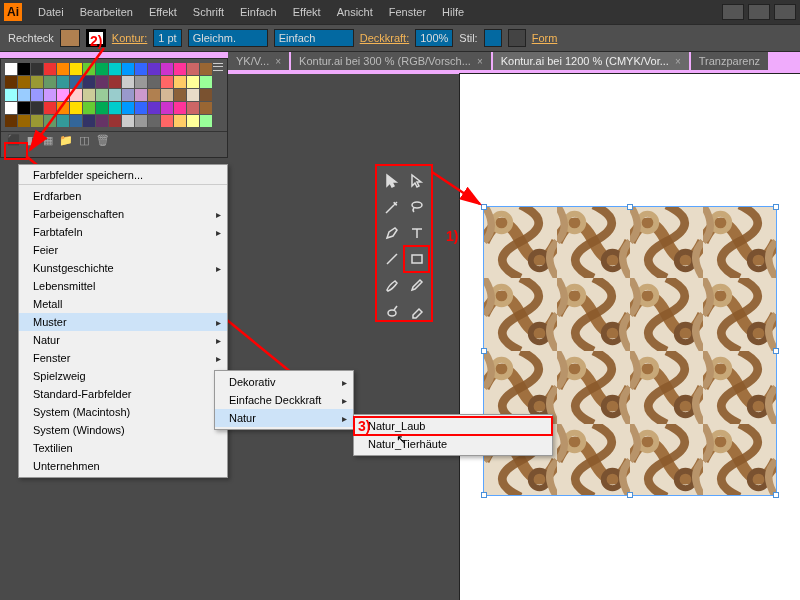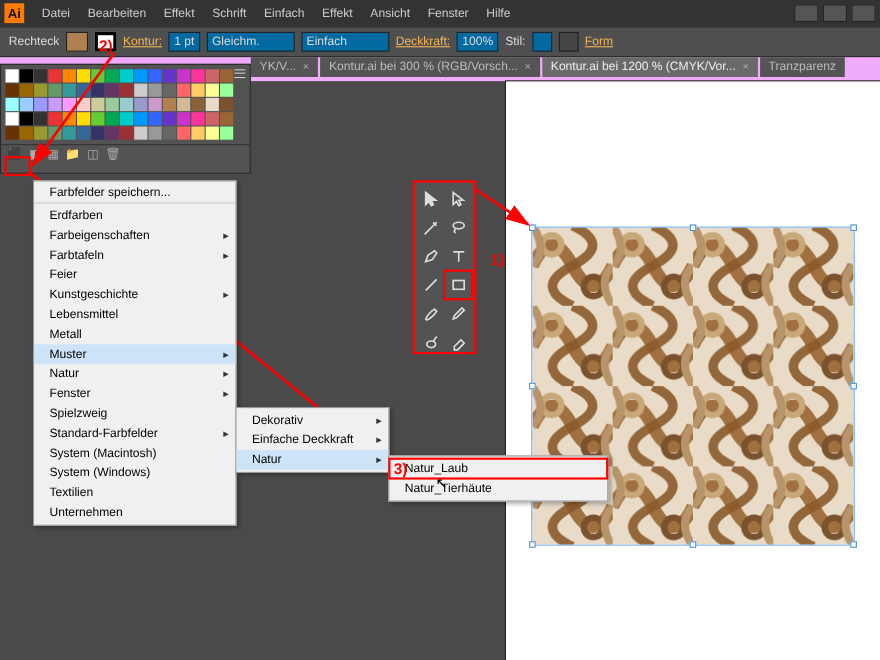--- a/index.html
+++ b/index.html
@@ -36,21 +36,21 @@
 .swatches-icons{display:flex;gap:6px;padding:2px 6px;color:#aaa;border-top:1px solid #333;font-size:12px}
 .swatches-icons span{cursor:pointer}
 .swatches-menu-btn{position:absolute;right:2px;top:2px;width:14px;height:12px;cursor:pointer;display:flex;flex-direction:column;justify-content:space-around;padding:1px 2px}
 .swatches-menu-btn div{height:1px;background:#ccc}
 .lib-highlight{position:absolute;left:4px;top:142px;width:24px;height:18px;border:2px solid red;z-index:16}
 .context-menu{position:absolute;background:#f0f0f0;border:1px solid #999;box-shadow:2px 2px 4px rgba(0,0,0,.3);color:#000;padding:2px 0;z-index:18}
 .context-menu .item{padding:3px 22px 3px 14px;white-space:nowrap;position:relative;cursor:default;height:18px;display:flex;align-items:center}
 .context-menu .item.sep-after{border-bottom:1px solid #ccc;margin-bottom:2px;padding-bottom:5px}
 .context-menu .item.has-sub::after{content:"▸";position:absolute;right:6px;font-size:10px;color:#333}
 .context-menu .item.hover{background:#cde3f8}
-.menu1{left:30px;top:164px;width:185px}
+.menu1{left:18px;top:164px;width:210px}
 .menu2{left:214px;top:370px;width:140px}
 .menu3{left:353px;top:414px;width:200px}
 .menu3 .item.hl{outline:2px solid red;outline-offset:-1px}
 .annotation-3{position:absolute;left:358px;top:418px;color:red;font-size:14px;font-weight:bold;z-index:19}
 .arrow-line{position:absolute;pointer-events:none;z-index:17}
 .cursor-icon{position:absolute;left:396px;top:432px;z-index:20;font-size:13px;color:#000}
 </style>
 </head>
 <body>
 

